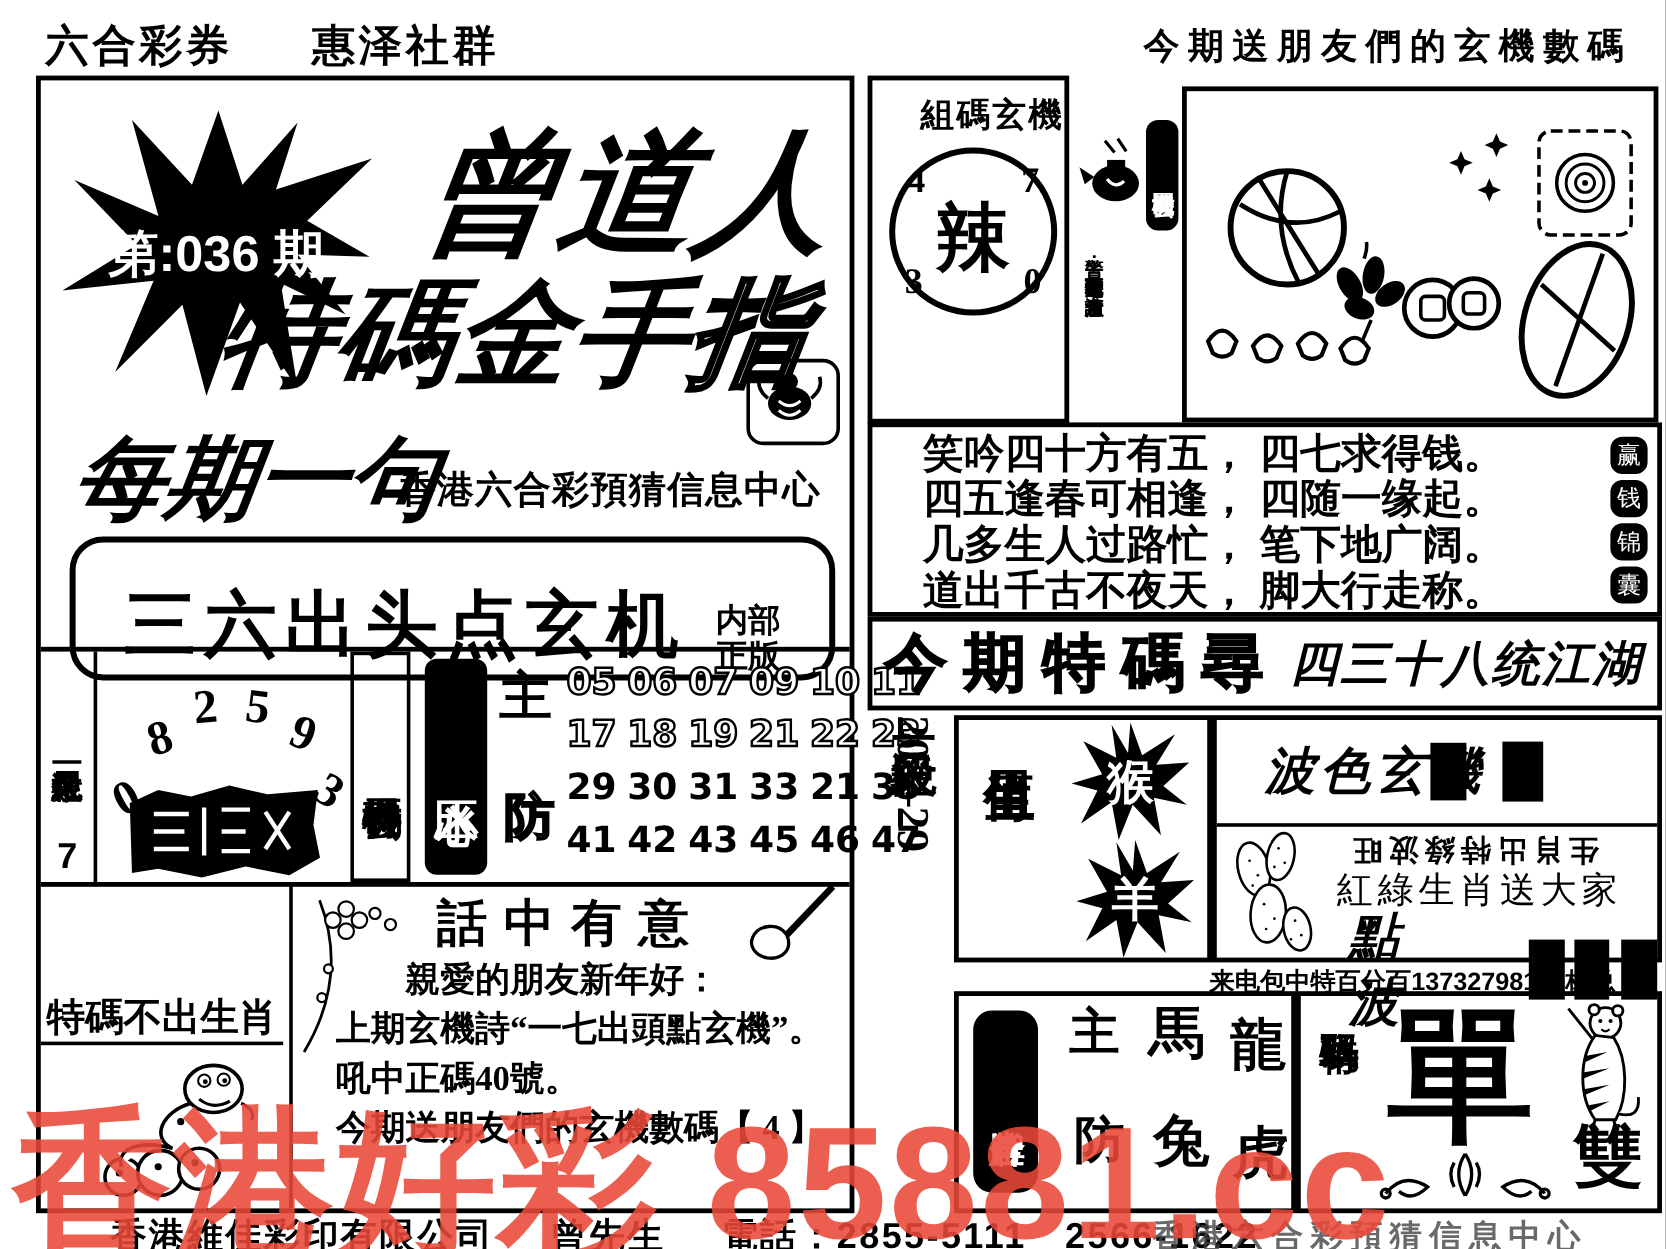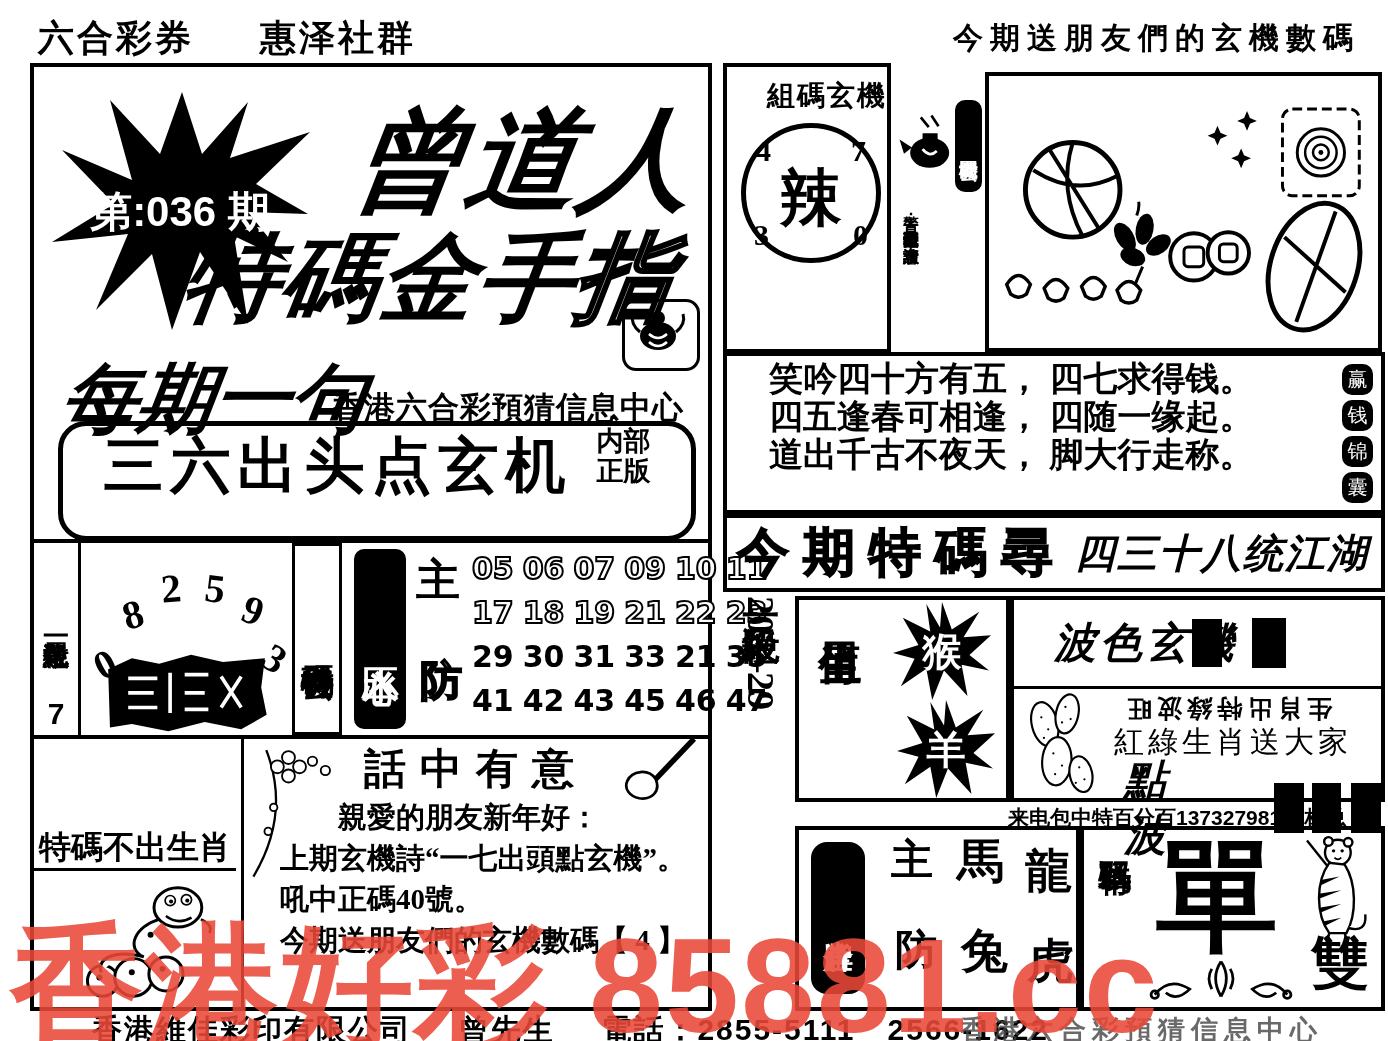--- a/index.html
+++ b/index.html
@@ -54,21 +54,21 @@
         <path d="M15,30 Q5,22 8,12" stroke="#000" stroke-width="3" fill="none"></path>
         <path d="M51,30 Q61,22 58,12" stroke="#000" stroke-width="3" fill="none"></path>
         <path d="M24,32 q9,8 18,0" stroke="#fff" stroke-width="2.5" fill="none"></path>
         <path d="M24,40 q9,8 18,0" stroke="#fff" stroke-width="2.5" fill="none"></path>
       </svg>
     </div>
 
     <div class="abs b900 skew" style="left:28px;top:282px;font-size:76px;font-style:italic;">每期一句</div>
     <div class="abs" style="left:298px;top:320px;font-size:31px;font-weight:700;letter-spacing:1px;">香港六合彩預猜信息中心</div>
 
-    <div class="abs" style="left:24px;top:354px;width:628px;height:110px;border:5px solid #000;border-radius:28px;display:flex;align-items:flex-start;justify-content:center;gap:24px;">
+    <div class="abs" style="left:24px;top:380px;width:628px;height:110px;border:5px solid #000;border-radius:28px;display:flex;align-items:flex-end;justify-content:center;gap:24px;">
       <span class="serif b900" style="font-size:60px;letter-spacing:7px;">三六出头点玄机</span>
       <span style="display:flex;flex-direction:column;font-size:27px;font-weight:900;line-height:30px;">
         <span>内部</span>
         <span>正版</span>
       </span>
     </div>
 
     <div class="abs" style="left:0;top:472px;width:674px;height:200px;border-top:4px solid #000;border-bottom:4px solid #000;box-sizing:border-box;">
 
       <div class="abs" style="left:0;top:0;width:47px;height:192px;border-right:3px solid #000;box-sizing:border-box;text-align:center;">
@@ -247,20 +247,21 @@
       </g>
       <ellipse cx="330" cy="188" rx="44" ry="66" stroke="#000" stroke-width="5" fill="none" transform="rotate(18 330 188)"></ellipse>
       <path d="M300,158 L362,214 M352,132 Q332,188 312,244" stroke="#000" stroke-width="4" fill="none"></path>
     </svg>
   </div>
 
   <div class="abs box" style="left:723px;top:352px;width:662px;height:162px;">
     <div class="serif abs" style="left:42px;top:4px;font-size:34px;line-height:38px;font-weight:700;">
       <div>笑吟四十方有五， 四七求得钱。</div>
       <div>四五逢春可相逢， 四随一缘起。</div>
+      <div>几多生人过路忙， 笔下地广阔。</div>
       <div>道出千古不夜天， 脚大行走称。</div>
     </div>
     <div class="abs" style="right:8px;top:8px;display:flex;flex-direction:column;gap:5px;">
       <span class="pill serif" style="width:31px;height:31px;font-size:20px;">赢</span>
       <span class="pill serif" style="width:31px;height:31px;font-size:20px;">钱</span>
       <span class="pill serif" style="width:31px;height:31px;font-size:20px;">锦</span>
       <span class="pill serif" style="width:31px;height:31px;font-size:20px;">囊</span>
     </div>
   </div>
 

